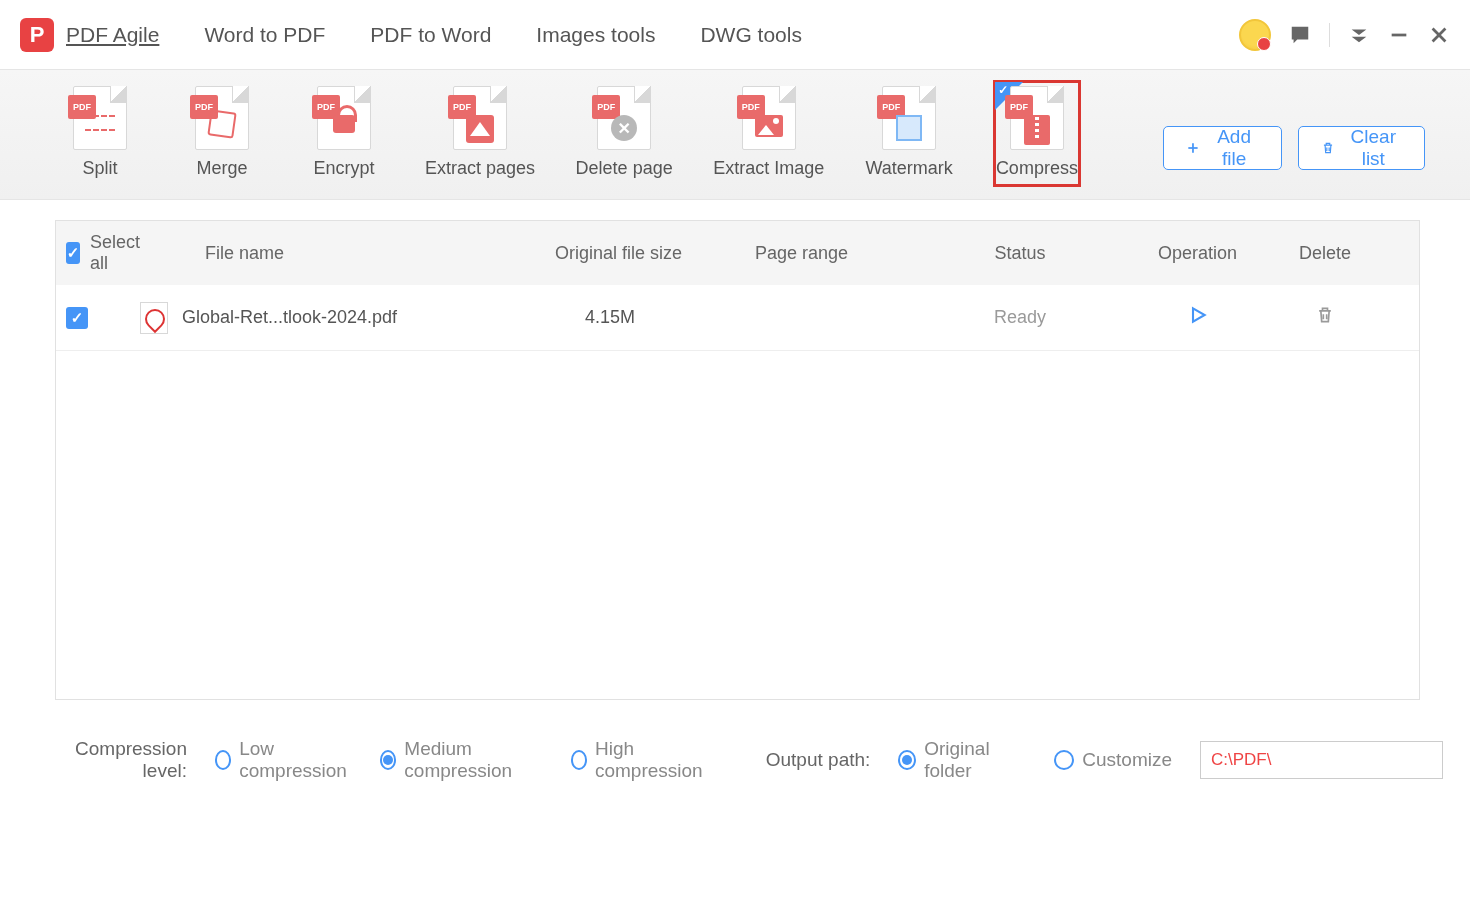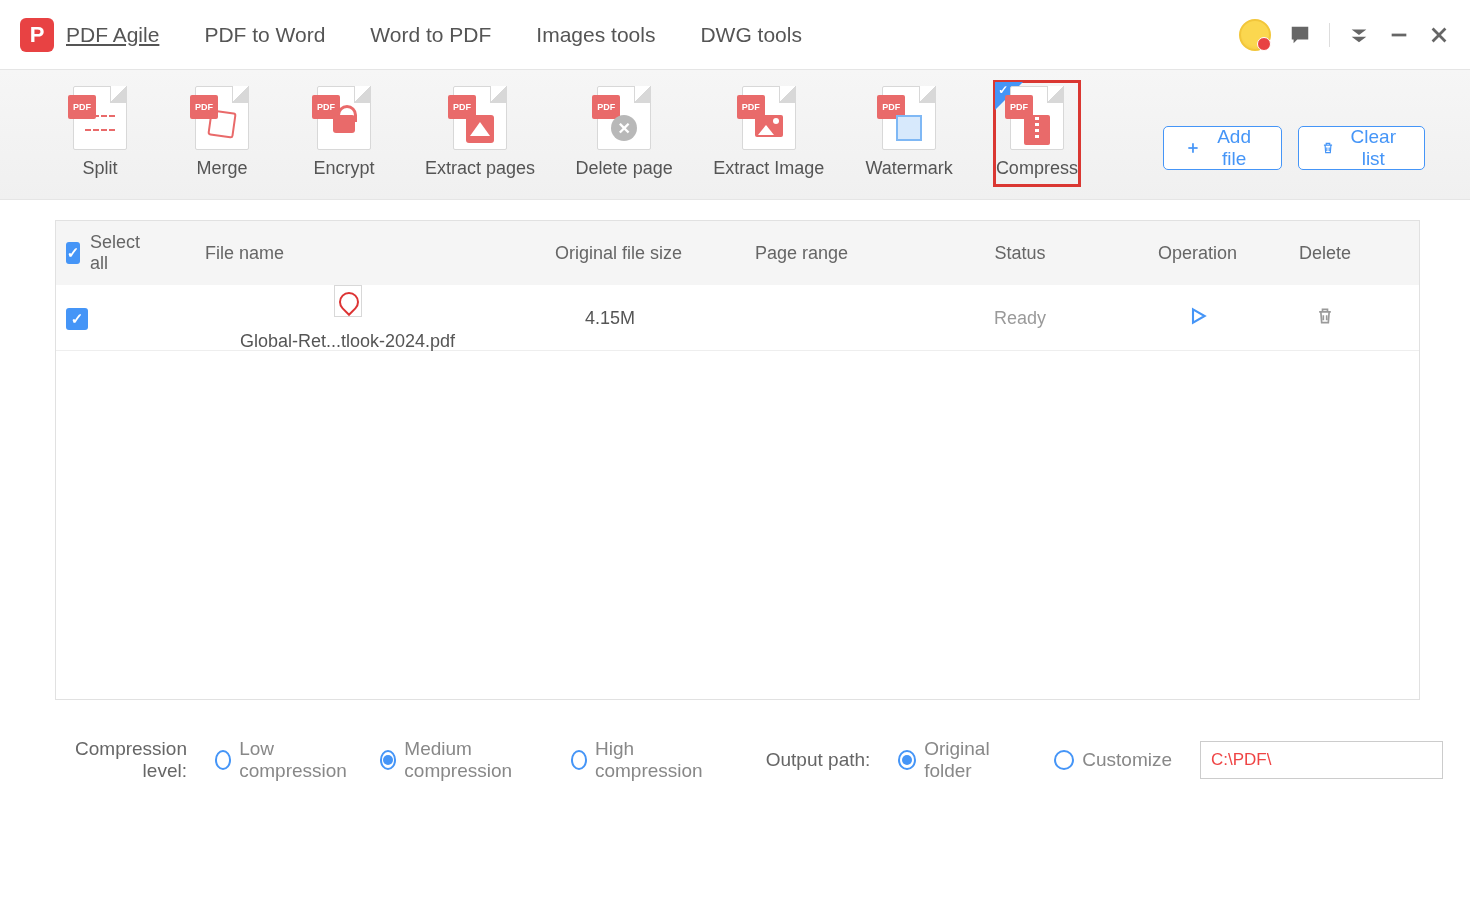--- a/index.html
+++ b/index.html
@@ -129,21 +129,21 @@
     width:22px;height:22px;background:#4595f7;border-radius:3px;
     display:inline-flex;align-items:center;justify-content:center;color:#fff;font-size:15px;font-weight:700;
     cursor:pointer;
   }
   .row{
     display:grid;
     grid-template-columns: 80px 415px 200px 175px 180px 175px 80px;
     align-items:center; height:66px; border-bottom:1px solid #eee;
     font-size:18px; padding:0 4px;
   }
-  .row .cell-name{display:flex;align-items:center;gap:14px;flex-direction:column;}
+  .row .cell-name{display:flex;align-items:center;gap:14px;}
   .pdf-file-ico{
     width:28px;height:32px;border:1px solid #d8d8d8;background:#fff;position:relative;
   }
   .pdf-file-ico::after{content:"";position:absolute;top:6px;left:4px;width:16px;height:16px;border:2px solid #d33;border-radius:50% 50% 50% 0;transform:rotate(-45deg);}
   .status-txt{color:#9a9a9a;}
   .play-ico{color:#4595f7;}
   .trash-ico{color:#9a9a9a;}
   .th-center{justify-self:center;}
   .cell-center{justify-self:center;}
   .selall{display:flex;align-items:center;gap:10px;padding-left:6px;}
@@ -176,22 +176,22 @@
   }
 </style>
 </head>
 <body>
 
 <div class="topbar">
   <div class="logo-block">
     <span class="logo-icon">P</span>
     <span class="logo-text">PDF Agile</span>
   </div>
+  <span class="nav-item">Word to PDF</span>
   <span class="nav-item">PDF to Word</span>
-  <span class="nav-item">Word to PDF</span>
   <span class="nav-item">Images tools</span>
   <span class="nav-item">DWG tools</span>
   <div class="topbar-spacer"></div>
   <div class="top-right">
     <span class="user-avatar-icon"></span>
     <span class="ticon">
       <svg viewBox="0 0 24 24" fill="#666">
           <path d="M3 3h18v14H9l-4 4V17H3z"></path>
         </svg>
     </span>

